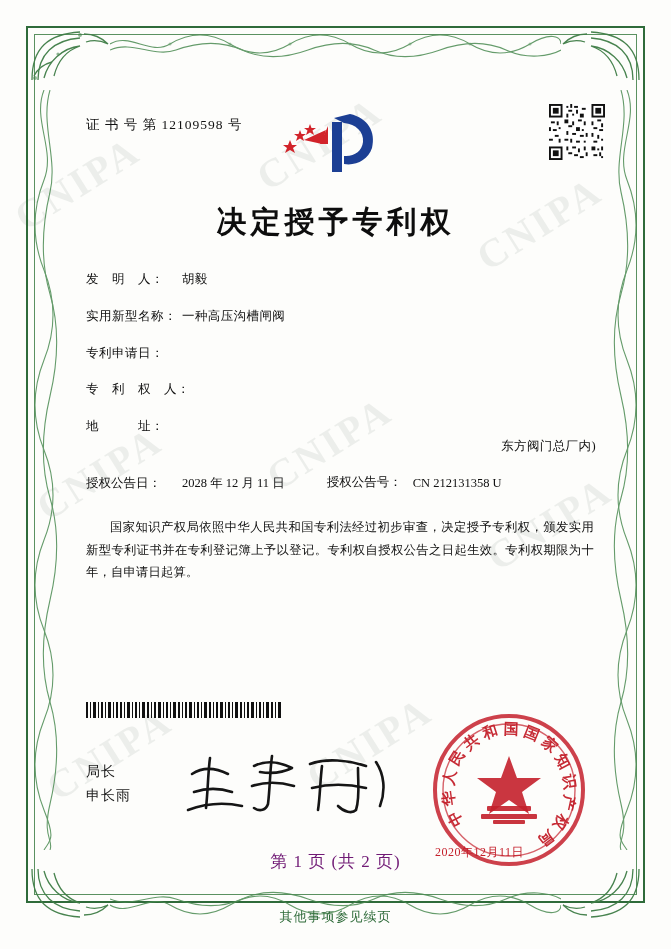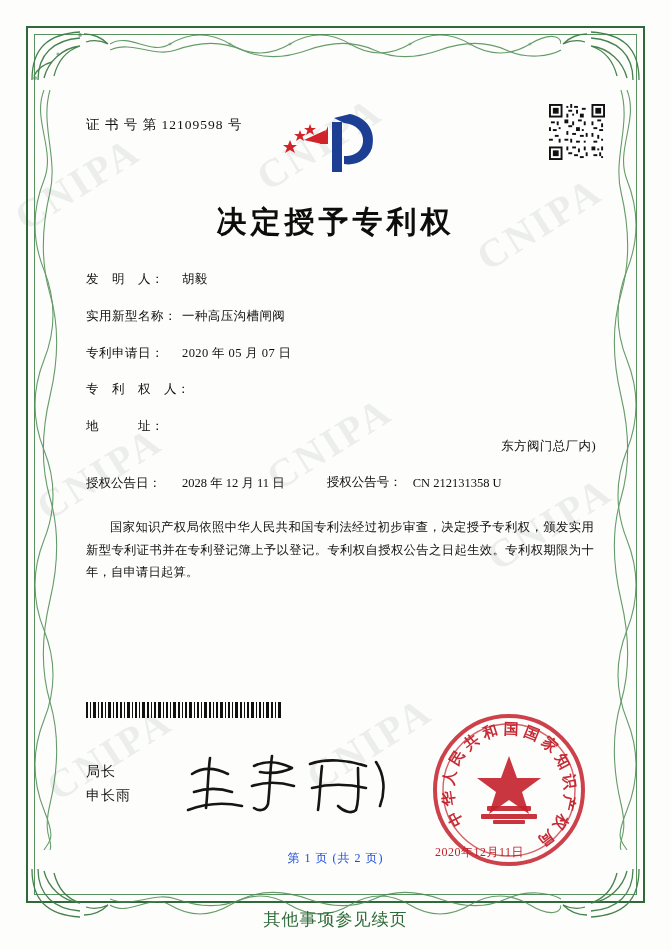--- a/index.html
+++ b/index.html
@@ -232,32 +232,32 @@
     color: #c4202b;
     letter-spacing: 0.5px;
   }
 
   .page-num {
     position: absolute;
     left: 0;
     top: 790px;
     width: 551px;
     text-align: center;
-    font-size: 12px;
-    color: #1d4ed8;
+    font-size: 17px;
+    color: #701a75;
     letter-spacing: 1px;
   }
 
   .footer-note {
     position: absolute;
     left: 0;
     top: 908px;
     width: 671px;
     text-align: center;
-    font-size: 17px;
+    font-size: 13px;
     color: #2f6b3a;
     letter-spacing: 1px;
   }
 </style>
 </head>
 <body>
 
 <div class="page">
 
   <div class="watermark wm1">CNIPA</div>
@@ -440,21 +440,20 @@
       <div class="field-row">
         <div class="field-label">发　明　人：</div>
         <div class="field-value">胡毅</div>
       </div>
       <div class="field-row">
         <div class="field-label">实用新型名称：</div>
         <div class="field-value">一种高压沟槽闸阀</div>
       </div>
       <div class="field-row">
         <div class="field-label">专利申请日：</div>
-        <div class="field-value">2020 年 05 月 07 日</div>
       </div>
       <div class="field-row">
         <div class="field-label">专　利　权　人：</div>
       </div>
       <div class="field-row">
         <div class="field-label">地　　　址：</div>
         <div class="field-value">
           <span class="line2">东方阀门总厂内)</span>
         </div>
       </div>

